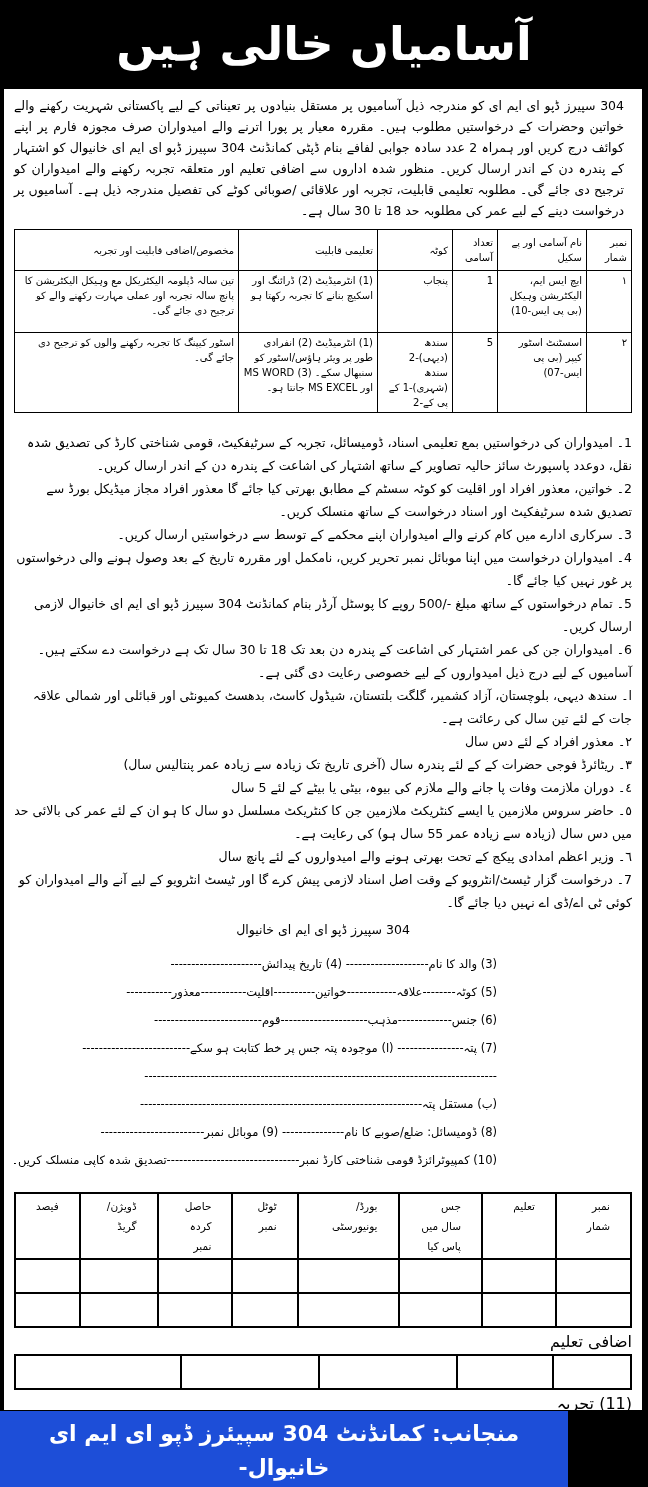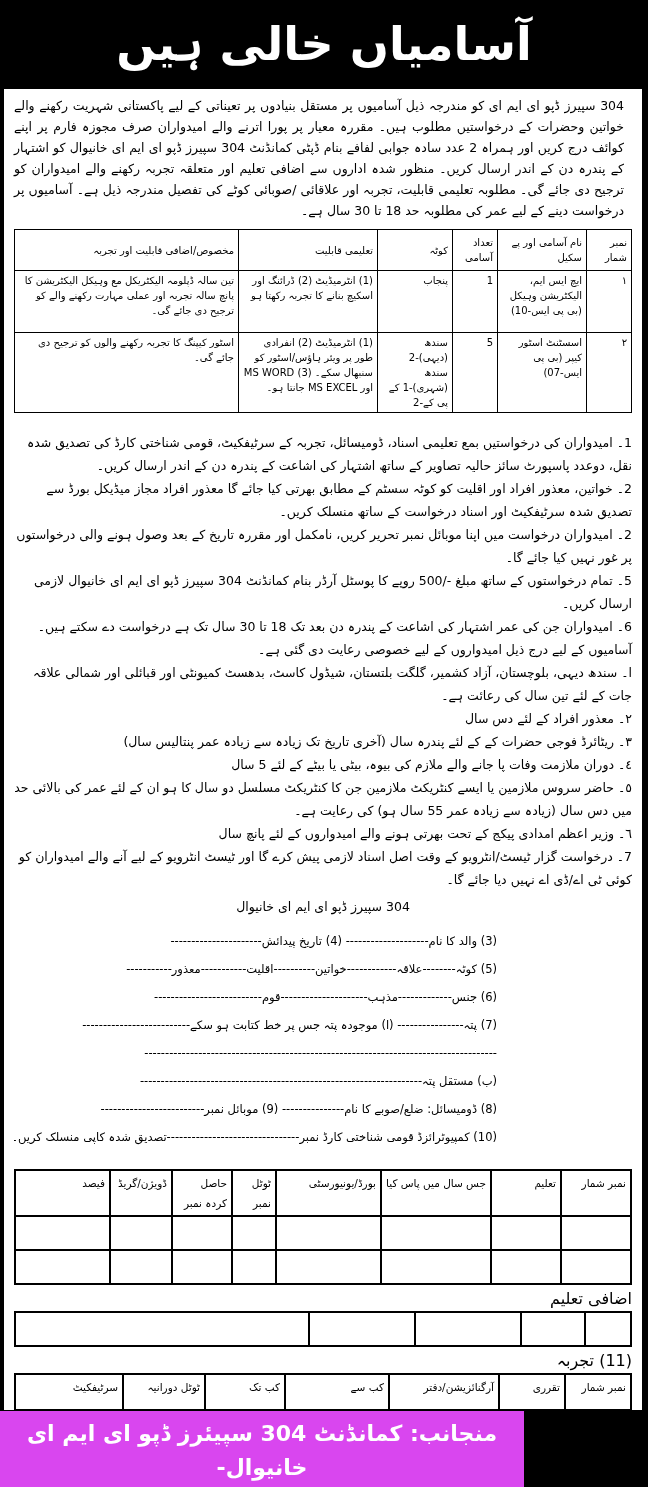--- a/index.html
+++ b/index.html
@@ -27,27 +27,27 @@
     vertical-align: top; font-weight: normal; text-align: right;
   }
   .jobs th { height: 36px; vertical-align: middle; }
   .jobs td.c { text-align: right; }
   .notes p { margin: 0; font-size: 12.5px; line-height: 23px; }
   .notes p.sub { padding-right: 0; }
   .unit-title { text-align: center; font-size: 12.5px; margin: 6px 0 10px 0; }
   .form-line { font-size: 11.5px; line-height: 28px; padding-right: 135px; white-space: nowrap; overflow: hidden; }
   .grid td, .grid th {
     border: 2px solid #000; font-size: 10.5px; font-weight: normal; text-align: right;
-    padding: 2px 4px; height: 28px; vertical-align: top;
+    padding: 2px 20px; height: 28px; vertical-align: top;
   }
   .grid th { height: 30px; }
   .small-label { font-size: 16px; margin: 4px 0 2px 0; }
   .footer {
-    position: absolute; left: 0; top: 1411px; width: 524px; height: 76px;
-    background: #d946ef; color: #fff; direction: rtl; text-align: center;
+    position: absolute; left: 0; top: 1411px; width: 568px; height: 76px;
+    background: #1d4ed8; color: #fff; direction: rtl; text-align: center;
   }
   .footer .l1 { font-size: 22px; font-weight: bold; line-height: 34px; margin-top: 6px; }
   .footer .l2 { font-size: 22px; font-weight: bold; line-height: 30px; }
 </style>
 </head>
 <body>
 
 <div class="header">
   <h1>آسامیاں خالی ہیں</h1>
 </div>
@@ -82,21 +82,22 @@
         <td>سندھ (دیہی)-2 سندھ (شہری)-1 کے پی کے-2</td>
         <td>(1) انٹرمیڈیٹ (2) انفرادی طور پر ویئر ہاؤس/اسٹور کو سنبھال سکے۔ (3) MS WORD اور MS EXCEL جانتا ہو۔</td>
         <td>اسٹور کیپنگ کا تجربہ رکھنے والوں کو ترجیح دی جائے گی۔</td>
       </tr>
     </tbody>
   </table>
 
   <div class="notes" style="margin-top:18px">
     <p>1۔ امیدواران کی درخواستیں بمع تعلیمی اسناد، ڈومیسائل، تجربہ کے سرٹیفکیٹ، قومی شناختی کارڈ کی تصدیق شدہ نقل، دوعدد پاسپورٹ سائز حالیہ تصاویر کے ساتھ اشتہار کی اشاعت کے پندرہ دن کے اندر ارسال کریں۔</p>
     <p>2۔ خواتین، معذور افراد اور اقلیت کو کوٹہ سسٹم کے مطابق بھرتی کیا جائے گا معذور افراد مجاز میڈیکل بورڈ سے تصدیق شدہ سرٹیفکیٹ اور اسناد درخواست کے ساتھ منسلک کریں۔</p>
-    <p>2۔ امیدواران درخواست میں اپنا موبائل نمبر تحریر کریں، نامکمل اور مقررہ تاریخ کے بعد وصول ہونے والی درخواستوں پر غور نہیں کیا جائے گا۔</p>
+    <p>3۔ سرکاری ادارے میں کام کرنے والے امیدواران اپنے محکمے کے توسط سے درخواستیں ارسال کریں۔</p>
+    <p>4۔ امیدواران درخواست میں اپنا موبائل نمبر تحریر کریں، نامکمل اور مقررہ تاریخ کے بعد وصول ہونے والی درخواستوں پر غور نہیں کیا جائے گا۔</p>
     <p>5۔ تمام درخواستوں کے ساتھ مبلغ -/500 روپے کا پوسٹل آرڈر بنام کمانڈنٹ 304 سپیرز ڈپو ای ایم ای خانیوال لازمی ارسال کریں۔</p>
     <p>6۔ امیدواران جن کی عمر اشتہار کی اشاعت کے پندرہ دن بعد تک 18 تا 30 سال تک ہے درخواست دے سکتے ہیں۔ آسامیوں کے لیے درج ذیل امیدواروں کے لیے خصوصی رعایت دی گئی ہے۔</p>
     <p class="sub">ا۔ سندھ دیہی، بلوچستان، آزاد کشمیر، گلگت بلتستان، شیڈول کاسٹ، بدھسٹ کمیونٹی اور قبائلی اور شمالی علاقہ جات کے لئے تین سال کی رعائت ہے۔</p>
     <p class="sub">٢۔ معذور افراد کے لئے دس سال</p>
     <p class="sub">٣۔ ریٹائرڈ فوجی حضرات کے کے لئے پندرہ سال (آخری تاریخ تک زیادہ سے زیادہ عمر پنتالیس سال)</p>
     <p class="sub">٤۔ دوران ملازمت وفات پا جانے والے ملازم کی بیوہ، بیٹی یا بیٹے کے لئے 5 سال</p>
     <p class="sub">٥۔ حاضر سروس ملازمین یا ایسے کنٹریکٹ ملازمین جن کا کنٹریکٹ مسلسل دو سال کا ہو ان کے لئے عمر کی بالائی حد میں دس سال (زیادہ سے زیادہ عمر 55 سال ہو) کی رعایت ہے۔</p>
     <p class="sub">٦۔ وزیر اعظم امدادی پیکج کے تحت بھرتی ہونے والے امیدواروں کے لئے پانچ سال</p>
     <p>7۔ درخواست گزار ٹیسٹ/انٹرویو کے وقت اصل اسناد لازمی پیش کرے گا اور ٹیسٹ انٹرویو کے لیے آنے والے امیدواران کو کوئی ٹی اے/ڈی اے نہیں دیا جائے گا۔</p>
   </div>

